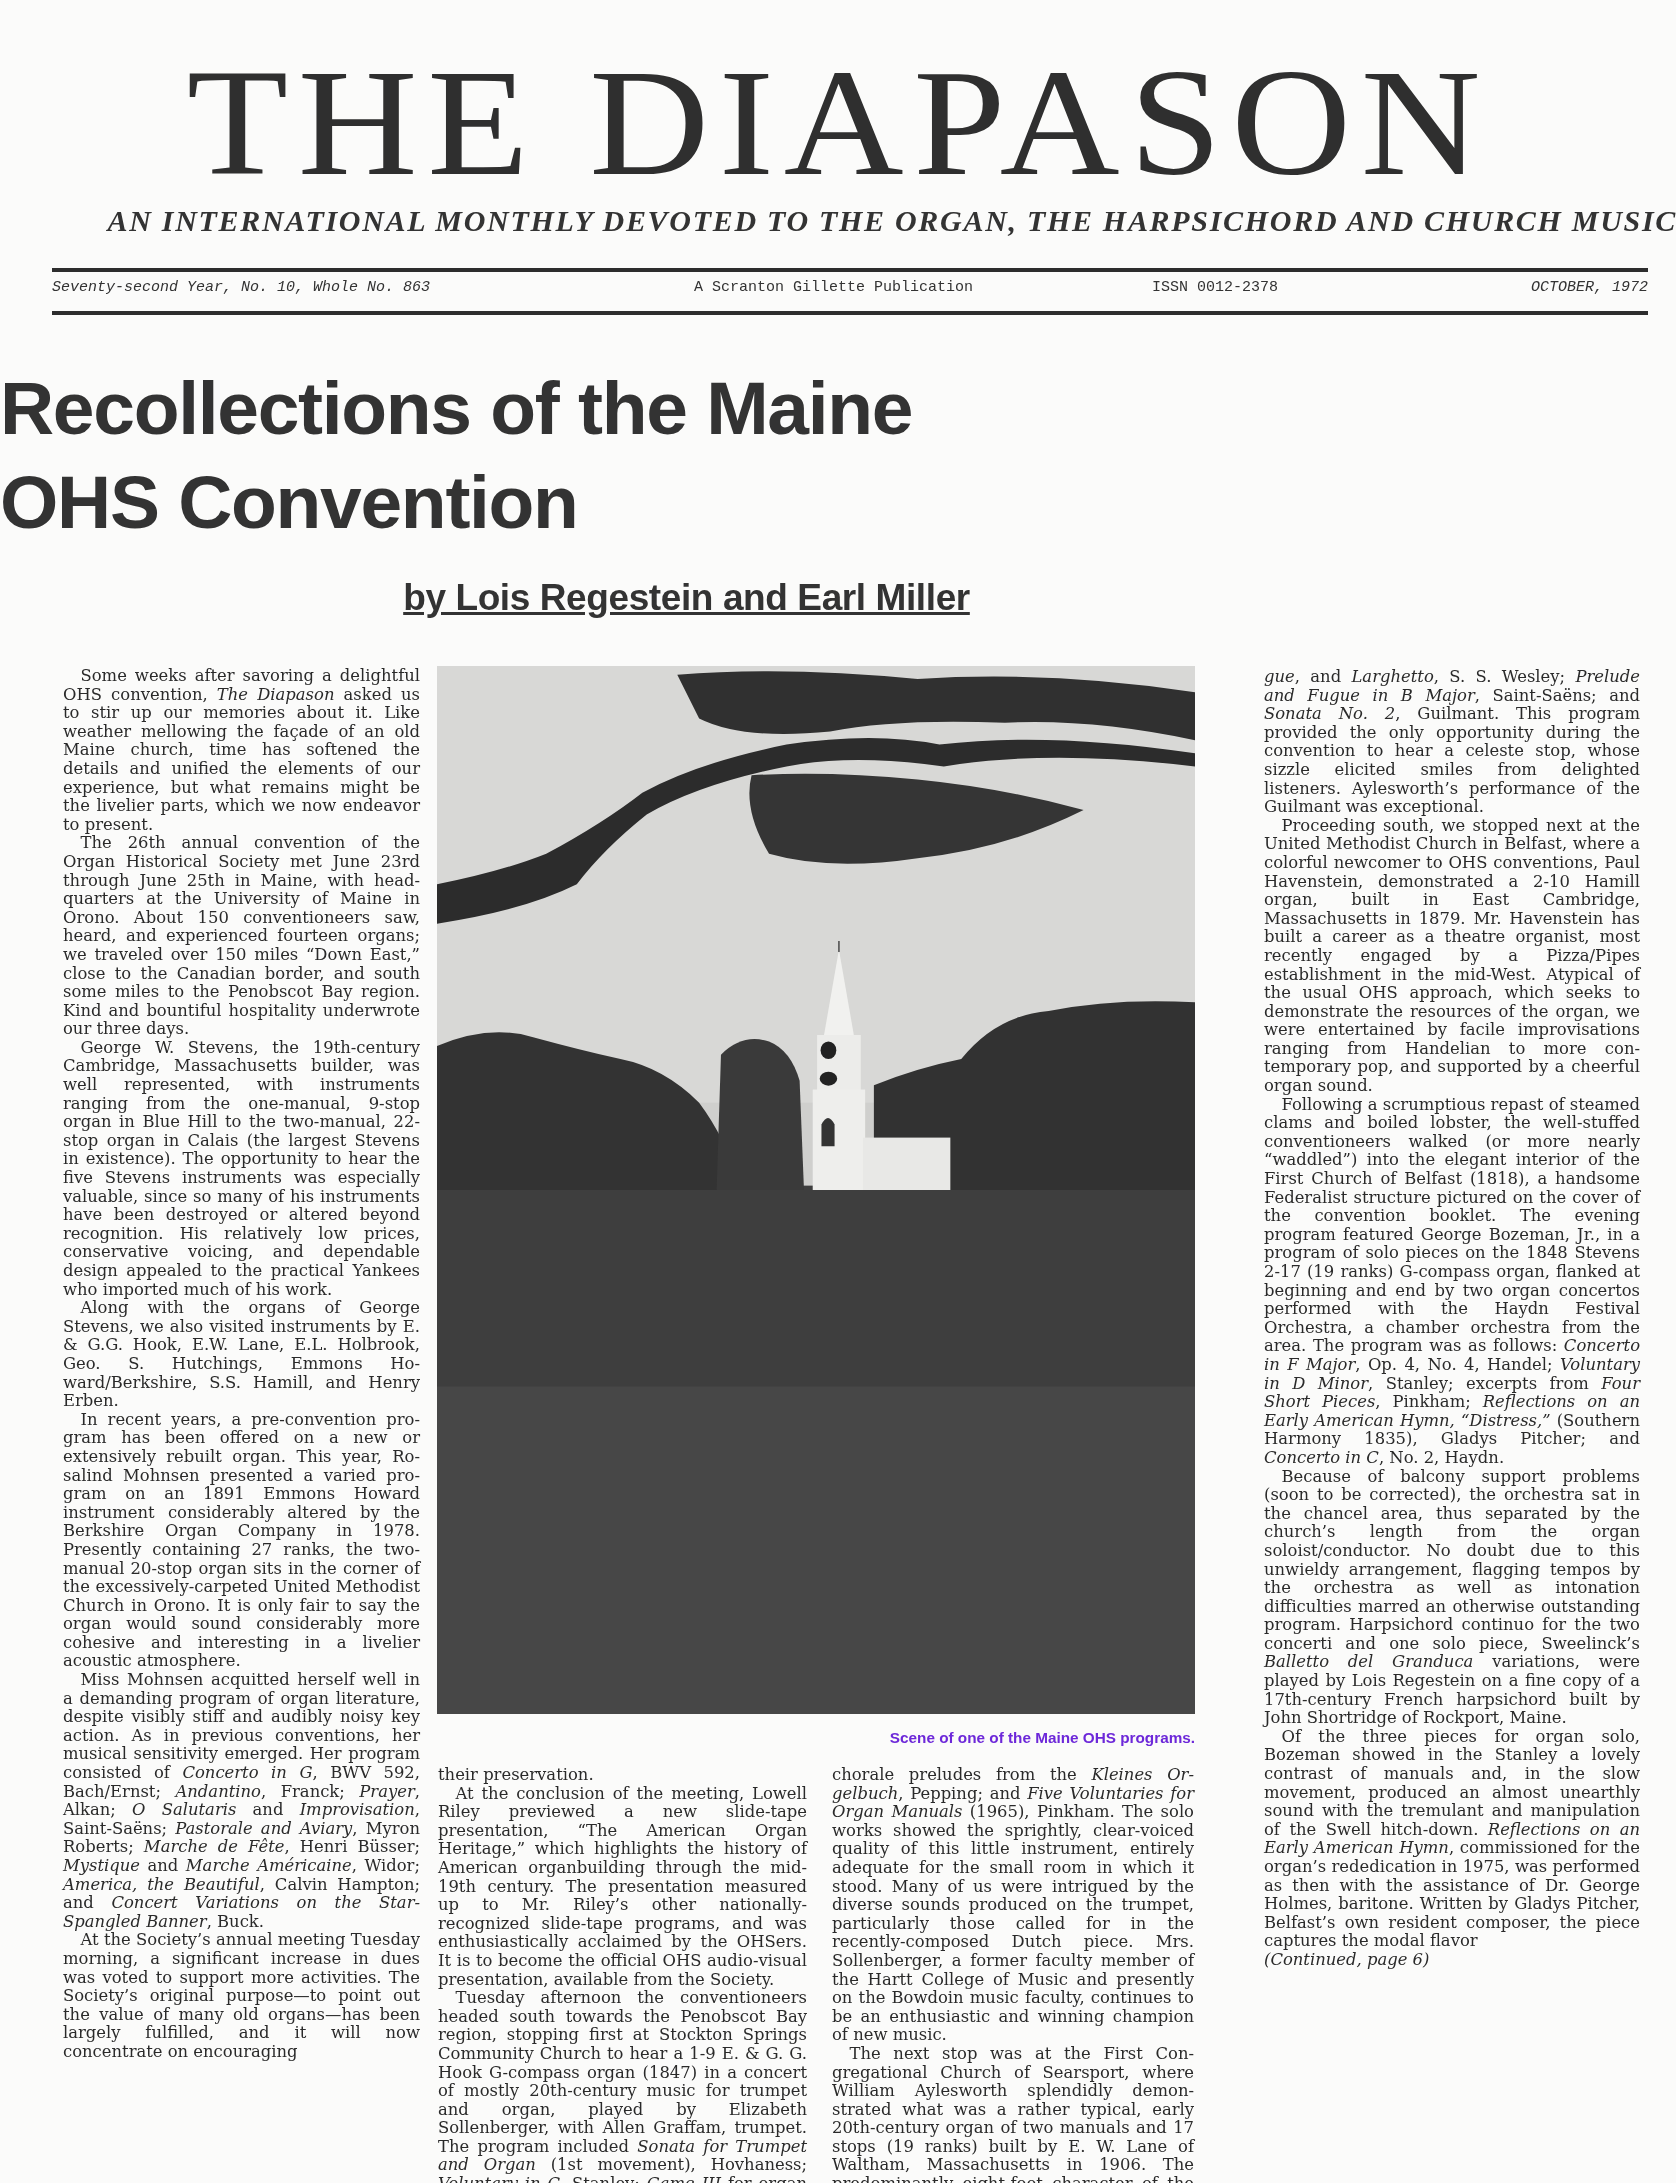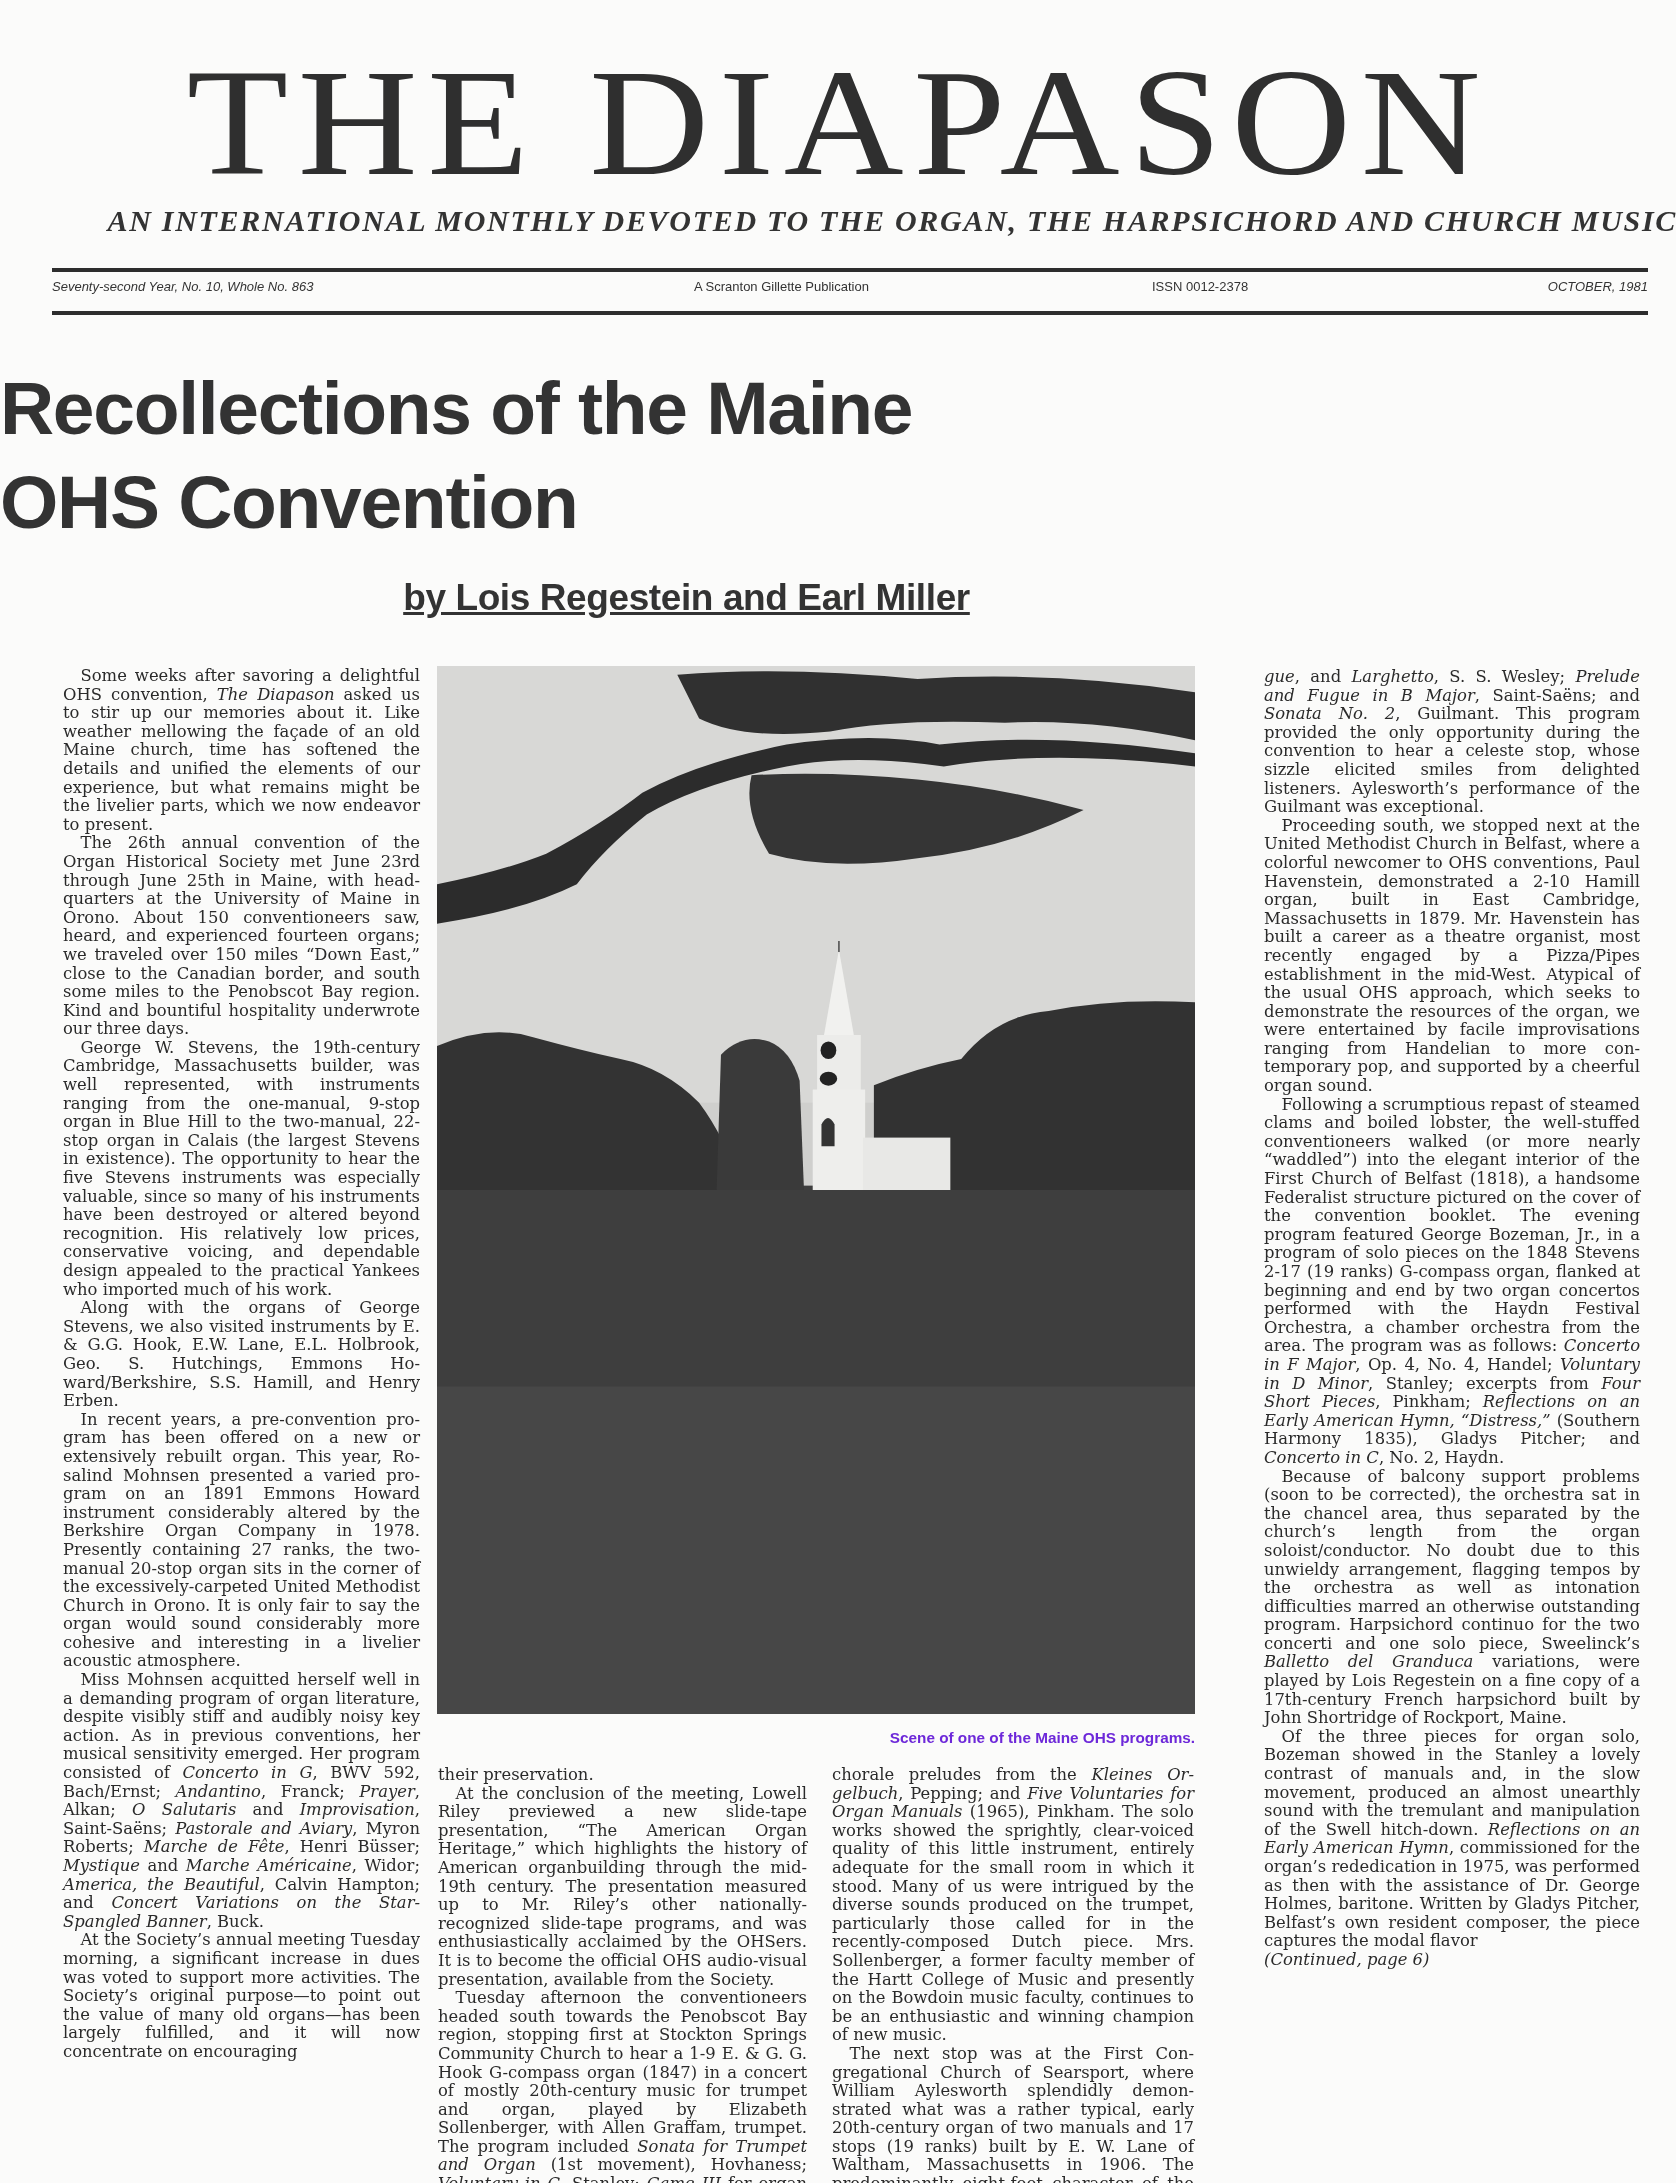--- a/index.html
+++ b/index.html
@@ -15,21 +15,21 @@
     transform:scaleY(0.92); transform-origin:top center;
   }
   .tagline {
     left:0; width:1677px; top:204px; text-align:right;
     font-family:"Liberation Serif", serif; font-style:italic; font-weight:bold;
     font-size:30px; letter-spacing:1.7px; color:#333;
   }
   .rule { left:52px; width:1596px; background:#2d2d2d; }
   .rule.top { top:268px; height:4.4px; }
   .rule.bot { top:311px; height:3.9px; }
-  .info { top:279px; height:24.5px; left:52px; width:1596px; font-family:Liberation Sans, sans-serif; font-size:13px; color:#333; }
+  .info { top:279px; height:24.5px; left:52px; width:1596px; font-family:Liberation Mono, monospace; font-size:15px; color:#333; }
   .info span { position:absolute; top:0; white-space:nowrap; }
   .info .issue { left:0; font-style:italic; }
   .info .pub { left:642px; }
   .info .issn { left:1100px; }
   .info .date { right:0; font-style:italic; }
   .headline {
     left:0; width:1677px; 
     font-family:"Liberation Sans", "DejaVu Sans", sans-serif; font-weight:bold;
     font-size:75px; line-height:96px; color:#333; letter-spacing:-1.3px;
   }
@@ -64,21 +64,21 @@
 </head>
 <body>
 
 <div class="abs masthead">THE DIAPASON</div>
 <div class="abs tagline">AN INTERNATIONAL MONTHLY DEVOTED TO THE ORGAN, THE HARPSICHORD AND CHURCH MUSIC</div>
 <div class="abs rule top"></div>
 <div class="abs info">
   <span class="issue">Seventy-second Year, No. 10, Whole No. 863</span>
   <span class="pub">A Scranton Gillette Publication</span>
   <span class="issn">ISSN 0012-2378</span>
-  <span class="date">OCTOBER, 1981</span>
+  <span class="date">OCTOBER, 1972</span>
 </div>
 <div class="abs rule bot"></div>
 
 <div class="abs headline l1">Recollections of the Maine</div>
 <div class="abs headline l2">OHS Convention</div>
 <div class="abs byline">by Lois Regestein and Earl Miller</div>
 
 <div class="abs col col1">
   <p>Some weeks after savoring a delight­ful OHS convention, <i>The Diapason</i> asked us to stir up our memories about it. Like weather mellowing the façade of an old Maine church, time has soft­ened the details and unified the ele­ments of our experience, but what remains might be the livelier parts, which we now endeavor to present.</p>
   <p>The 26th annual convention of the Organ Historical Society met June 23rd through June 25th in Maine, with head­quarters at the University of Maine in Orono. About 150 conventioneers saw, heard, and experienced fourteen organs; we traveled over 150 miles “Down East,” close to the Canadian border, and south some miles to the Penobscot Bay region. Kind and bountiful hospitality underwrote our three days.</p>

